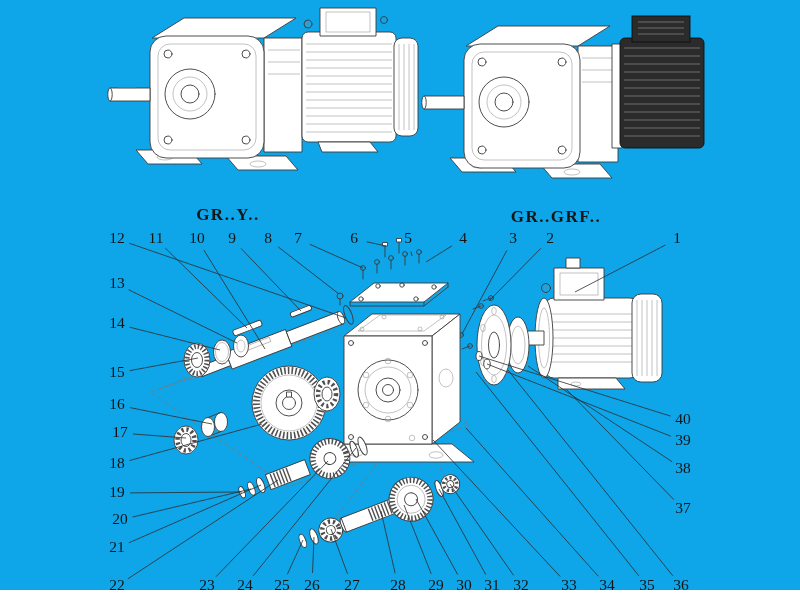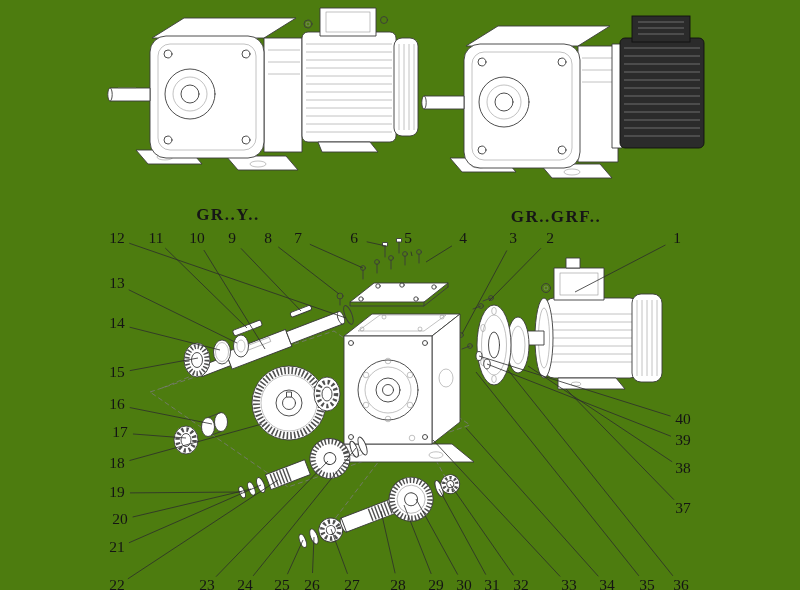--- a/index.html
+++ b/index.html
@@ -1,16 +1,16 @@
 <!DOCTYPE html>
 <html><head>
 <meta charset="utf-8">
 <style>
   html,body{margin:0;padding:0;background:#ffffff;width:800px;height:600px;overflow:hidden}
-  #stage{width:800px;height:590px;position:relative;background:#4d7c0f}
+  #stage{width:800px;height:590px;position:relative;background:#0ea5e9}
   svg{display:block}
   .art{stroke:#3b3b3b;stroke-width:.9;fill:none;stroke-linejoin:round;stroke-linecap:round}
   .w{stroke:#3b3b3b;stroke-width:.9;fill:#ffffff;stroke-linejoin:round}
   .thin{stroke:#8f8f8f;stroke-width:.55;fill:none}
   .dash{stroke:#7a7a7a;stroke-width:.8;fill:none;stroke-dasharray:5 3}
   .teeth{stroke:#4f4f4f;fill:none}
   .dark{fill:#2b2b2b;stroke:#111;stroke-width:.9}
   .darkline{stroke:#9a9a9a;stroke-width:.6;fill:none}
   .leader{stroke:#2c2c2c;stroke-width:.8}
   .callout{font-family:"Liberation Serif",serif;font-size:15.5px;fill:#141414;text-anchor:middle;dominant-baseline:middle}

